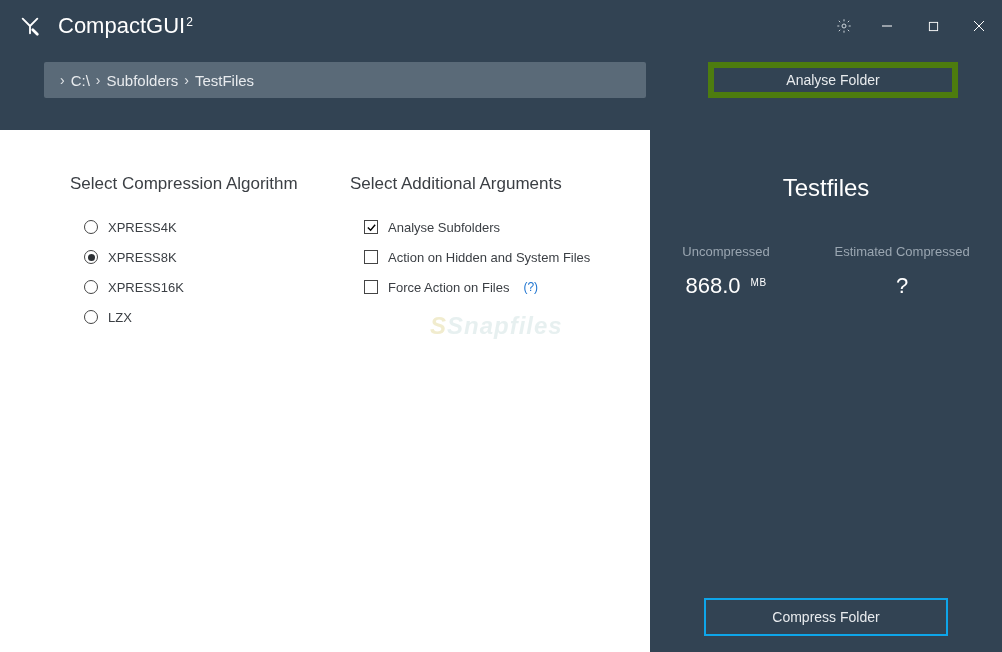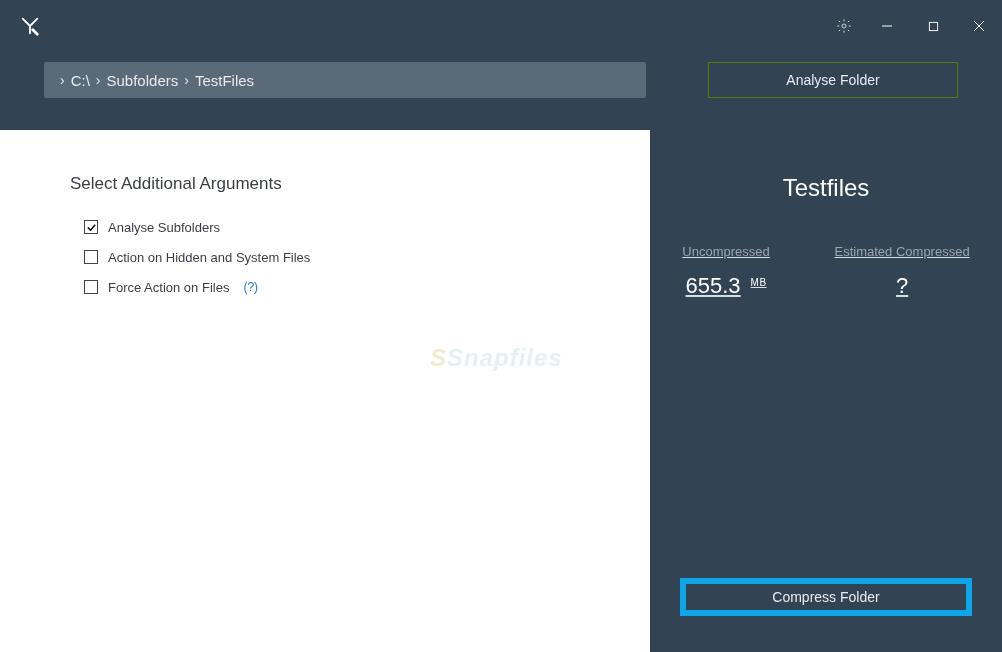--- a/index.html
+++ b/index.html
@@ -14,21 +14,21 @@
 .app-title sup { font-size: 12px; margin-top: 2px; margin-left: 1px; font-weight:400; }
 .win-controls { margin-left: auto; display: flex; align-items: center; height: 100%; }
 .win-btn { width: 46px; height: 40px; display:flex; align-items:center; justify-content:center; color:#fff; }
 .gear-btn { width: 40px; }
 
 
 .header-row { height: 78px; background: #324353; display:flex; align-items:center; padding: 0 44px 22px 44px; gap: 30px; }
 .breadcrumb { flex: 0 0 602px; height: 36px; background: #5a6a78; border-radius: 2px; display:flex; align-items:center; padding: 0 16px; color:#e8ebee; font-size: 15px; gap: 6px; }
 .crumb-sep { font-size: 14px; opacity:.95; }
 .crumb { white-space: nowrap; }
-.analyse-btn { width: 250px; height: 36px; border:1px solid #4d7c0f; background: transparent; color:#e8ebee; font-size: 14px; display:flex; align-items:center; justify-content:center; margin-left:auto; }
+.analyse-btn { width: 250px; height: 36px; border:6px solid #4d7c0f; background: transparent; color:#e8ebee; font-size: 14px; display:flex; align-items:center; justify-content:center; margin-left:auto; }
 
 
 .main { flex:1; display:flex; }
 .left-panel { flex:1; background:#fff; padding: 44px 0 0 70px; display:flex; }
 .col { display:flex; flex-direction:column; }
 .col-algo { width: 280px; }
 .col-args { }
 .section-title { font-size: 17px; color:#3b3f44; margin-bottom: 18px; font-weight:400; }
 .opt-row { display:flex; align-items:center; height: 30px; font-size: 13px; color:#3b3f44; margin-left: 14px; gap: 10px; }
 .radio { width:14px; height:14px; border:1.5px solid #444; border-radius:50%; display:inline-flex; align-items:center; justify-content:center; }
@@ -38,42 +38,46 @@
 .checkbox.checked svg { display:block; }
 .checkbox svg { display:none; }
 .help { color:#1e74d0; font-size:12px; margin-left:4px; }
 .dd { width:14px; height:16px; border:1px solid #bbb; display:inline-flex; align-items:center; justify-content:center; margin: 0 2px; }
 .dd svg { width:8px; height:8px; }
 
 
 .right-panel { width: 352px; background:#324353; color:#d9dee3; display:flex; flex-direction:column; align-items:center; padding-top: 44px; }
 .folder-name { font-size: 24px; font-weight:300; color:#fff; margin-bottom: 42px; }
 .stats { display:flex; width:100%; justify-content:space-around; }
-.stat { display:flex; flex-direction:column; align-items:center; gap:14px;text-decoration:underline; }
+.stat { display:flex; flex-direction:column; align-items:center; gap:14px; }
 .stat-label { font-size:13px; color:#9aa6b1; }
 .stat-val { font-size:22px; color:#fff; display:flex; align-items:flex-start; }
 .stat-unit { font-size:10px; margin-top:4px; margin-left:10px; letter-spacing:.5px; }
-.compress-btn { margin-top:auto; margin-bottom: 36px; width: 292px; height:38px; border:6px solid #0ea5e9; background:transparent; color:#e8ebee; font-size:14px; display:flex; align-items:center; justify-content:center; }
+.compress-btn { margin-top:auto; margin-bottom: 16px; width: 244px; height:38px; border:2px solid #0ea5e9; background:transparent; color:#e8ebee; font-size:14px; display:flex; align-items:center; justify-content:center; }
 
 
-.watermark { position:absolute; left:430px; top:344px; font-size:24px; font-weight:700; font-style:italic; color:rgba(120,170,170,.18); letter-spacing:1px; pointer-events:none; }
+.watermark { position:absolute; left:430px; top:312px; font-size:24px; font-weight:700; font-style:italic; color:rgba(120,170,170,.18); letter-spacing:1px; pointer-events:none; }
 .watermark .s { color:rgba(200,180,60,.25); }
 </style>
 </head>
 <body>
 
 <div class="window">
 
   <div class="titlebar">
     <span class="app-icon">
       <svg width="22" height="22" viewBox="0 0 24 24" fill="none" stroke="#fff" stroke-width="2">
         <path d="M4 4 L12 12 M12 12 L20 4 M12 12 L12 20" stroke-linecap="round"></path>
         <path d="M15 16 L20 21" stroke="#fff" stroke-width="3" stroke-linecap="round"></path>
       </svg>
     </span>
+    <div class="app-title">
+      <span>CompactGUI</span>
+        <sup>2</sup>
+    </div>
     <div class="win-controls">
       <div class="win-btn gear-btn">
         <svg width="16" height="16" viewBox="0 0 24 24" fill="none" stroke="#cfd6dc" stroke-width="1.5">
           <circle cx="12" cy="12" r="3"></circle>
           <path d="M12 2v3M12 19v3M4.2 4.2l2.1 2.1M17.7 17.7l2.1 2.1M2 12h3M19 12h3M4.2 19.8l2.1-2.1M17.7 6.3l2.1-2.1"></path>
         </svg>
       </div>
       <div class="win-btn">
         <svg width="12" height="12" viewBox="0 0 12 12">
             <line x1="1" y1="6" x2="11" y2="6" stroke="#fff" stroke-width="1"></line>
@@ -103,20 +107,39 @@
       <span class="crumb">TestFiles</span>
     </div>
     <div class="analyse-btn">
       <span>Analyse Folder</span>
     </div>
   </div>
 
   <div class="main">
     <div class="left-panel">
 
+      <div class="col col-algo">
+        <div class="section-title">Select Compression Algorithm</div>
+        <div class="opt-row">
+          <span class="radio"></span>
+          <span>XPRESS4K</span>
+        </div>
+        <div class="opt-row">
+          <span class="radio selected"></span>
+          <span>XPRESS8K</span>
+        </div>
+        <div class="opt-row">
+          <span class="radio"></span>
+          <span>XPRESS16K</span>
+        </div>
+        <div class="opt-row">
+          <span class="radio"></span>
+          <span>LZX</span>
+        </div>
+      </div>
 
       <div class="col col-args">
         <div class="section-title">Select Additional Arguments</div>
 
         <div class="opt-row">
           <span class="checkbox checked">
             <svg width="11" height="11" viewBox="0 0 12 12">
                 <path d="M2 6 L5 9 L10 3" fill="none" stroke="#000" stroke-width="1.5"></path>
               </svg>
           </span>
@@ -141,21 +164,21 @@
       </div>
 
     </div>
 
     <div class="right-panel">
       <div class="folder-name">Testfiles</div>
       <div class="stats">
         <div class="stat">
           <div class="stat-label">Uncompressed</div>
           <div class="stat-val">
-            <span>655.3</span>
+            <span>868.0</span>
             <span class="stat-unit">MB</span>
           </div>
         </div>
         <div class="stat">
           <div class="stat-label">Estimated Compressed</div>
           <div class="stat-val">
               <span>?</span>
             </div>
         </div>
       </div>

